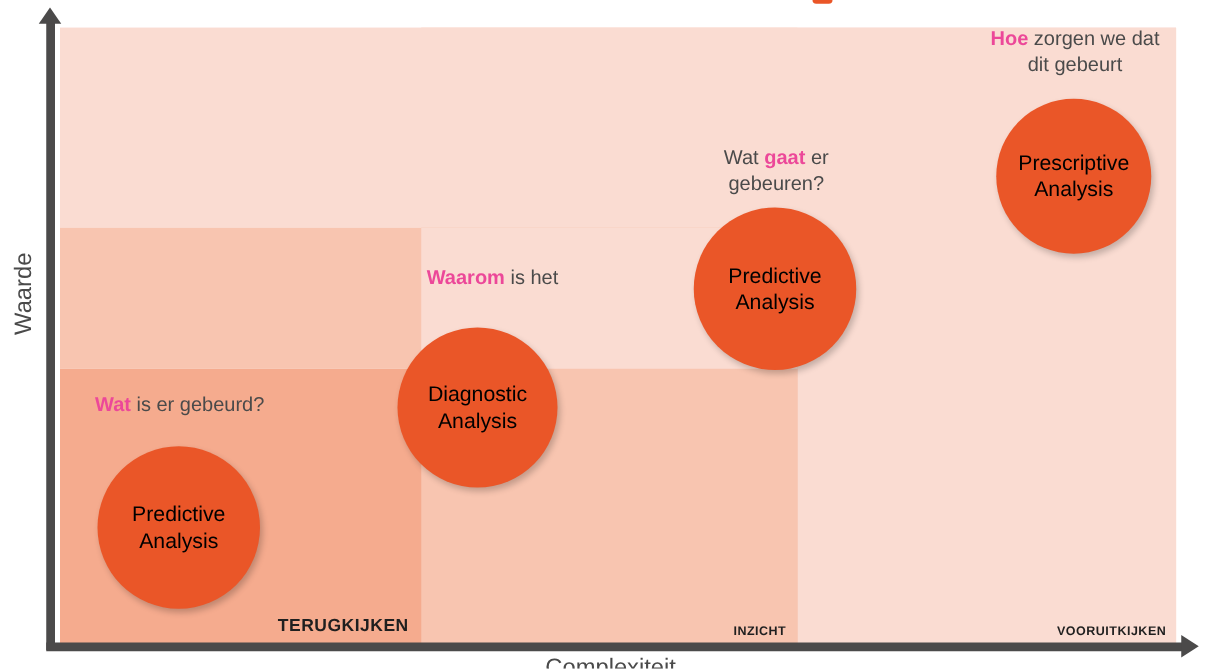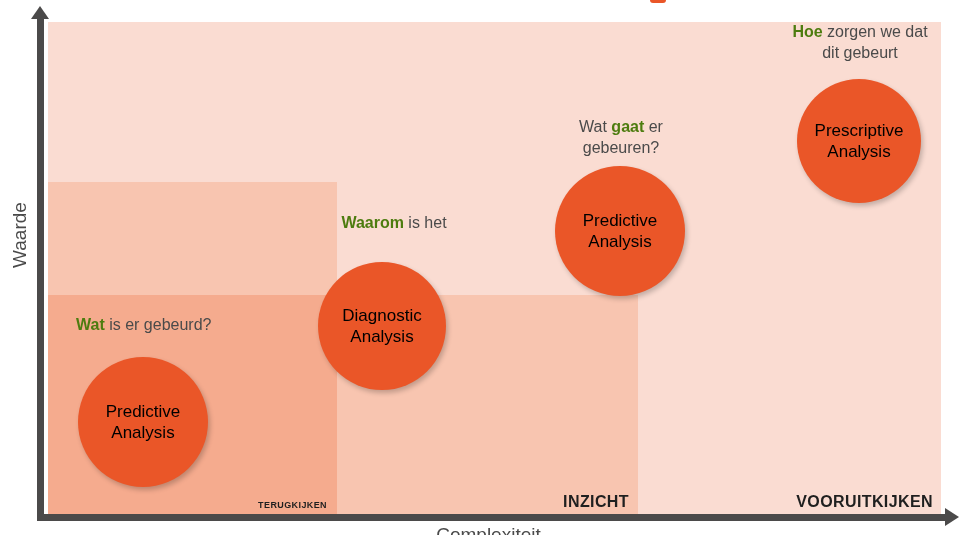--- a/index.html
+++ b/index.html
@@ -96,32 +96,32 @@
     text-align: center;
     font-size: 19px;
     color: #4a4a4a;
     white-space: nowrap;
   }
 
   
   .cat-label {
     position: absolute;
     bottom: 8px;
-    font-size: 13px;
+    font-size: 20px;
     font-weight: bold;
     color: #1f1f1f;
     letter-spacing: 0.4px;
     font-variant: small-caps;
     text-transform: lowercase;
     white-space: nowrap;
   }
   .cat-label.plain {
     font-variant: normal;
     text-transform: none;
-    font-size: 16px;
+    font-size: 10px;
   }
 
   
   .bubble {
     position: absolute;
     border-radius: 50%;
     background: #ea5628;
     box-shadow: 2px 3px 5px rgba(0,0,0,0.22);
     display: flex;
     align-items: center;
@@ -134,21 +134,21 @@
   .bubble span { display: block; }
 
   
   .annotation {
     position: absolute;
     font-size: 16px;
     color: #4a4a4a;
     line-height: 1.3;
     white-space: nowrap;
   }
-  .annotation b { color: #4d7c0f; font-weight: bold; }
+  .annotation b { color: #ec4899; font-weight: bold; }
   .annotation.center { text-align: center; }
 
   
   #top-sliver {
     position: absolute;
     left: 650px;
     top: 0px;
     width: 16px;
     height: 3px;
     background: #ea5628;

